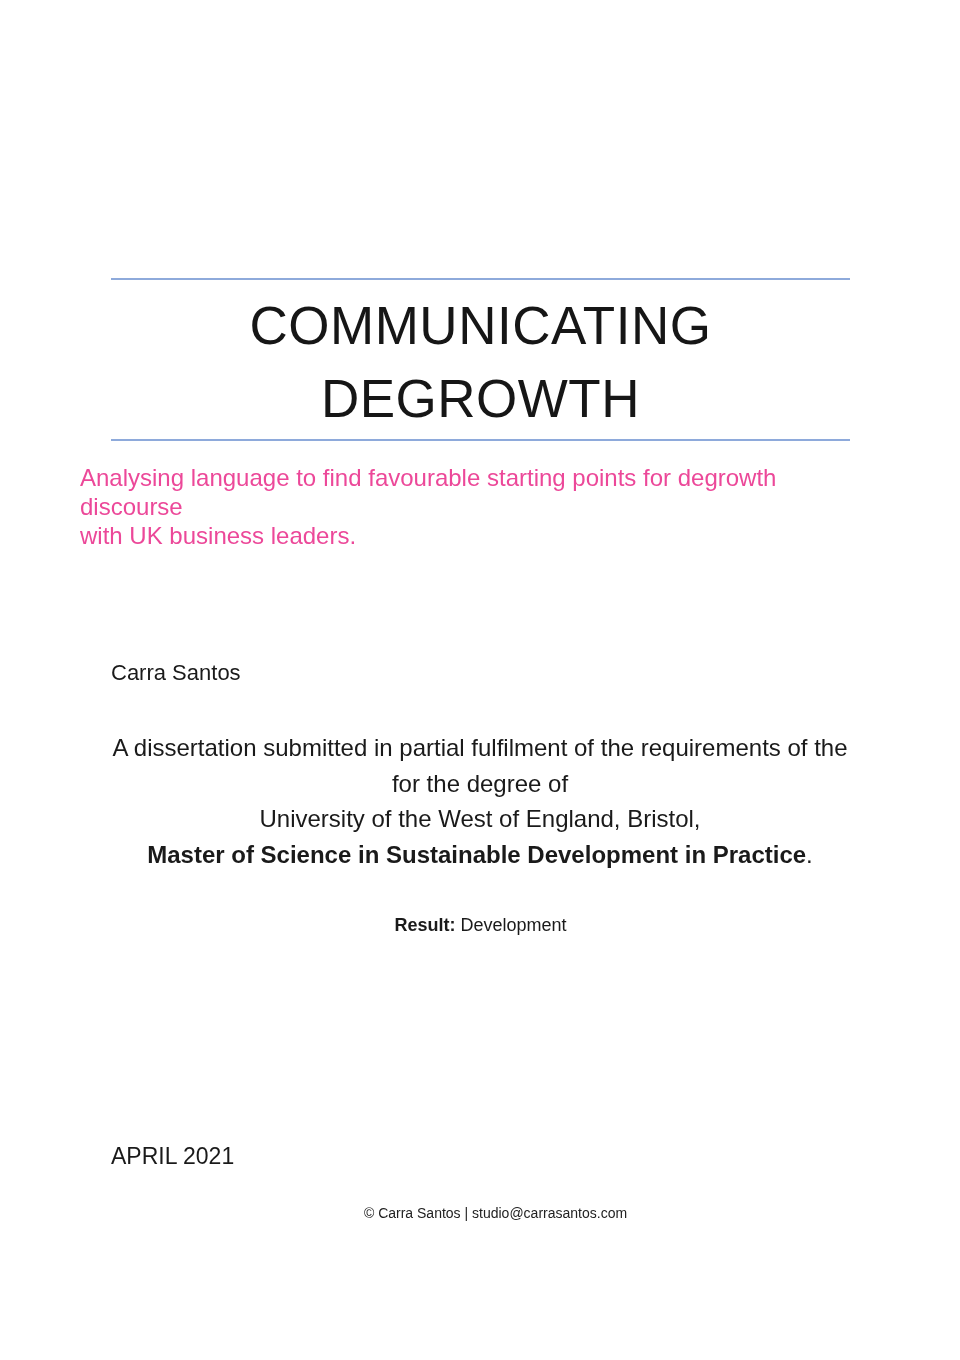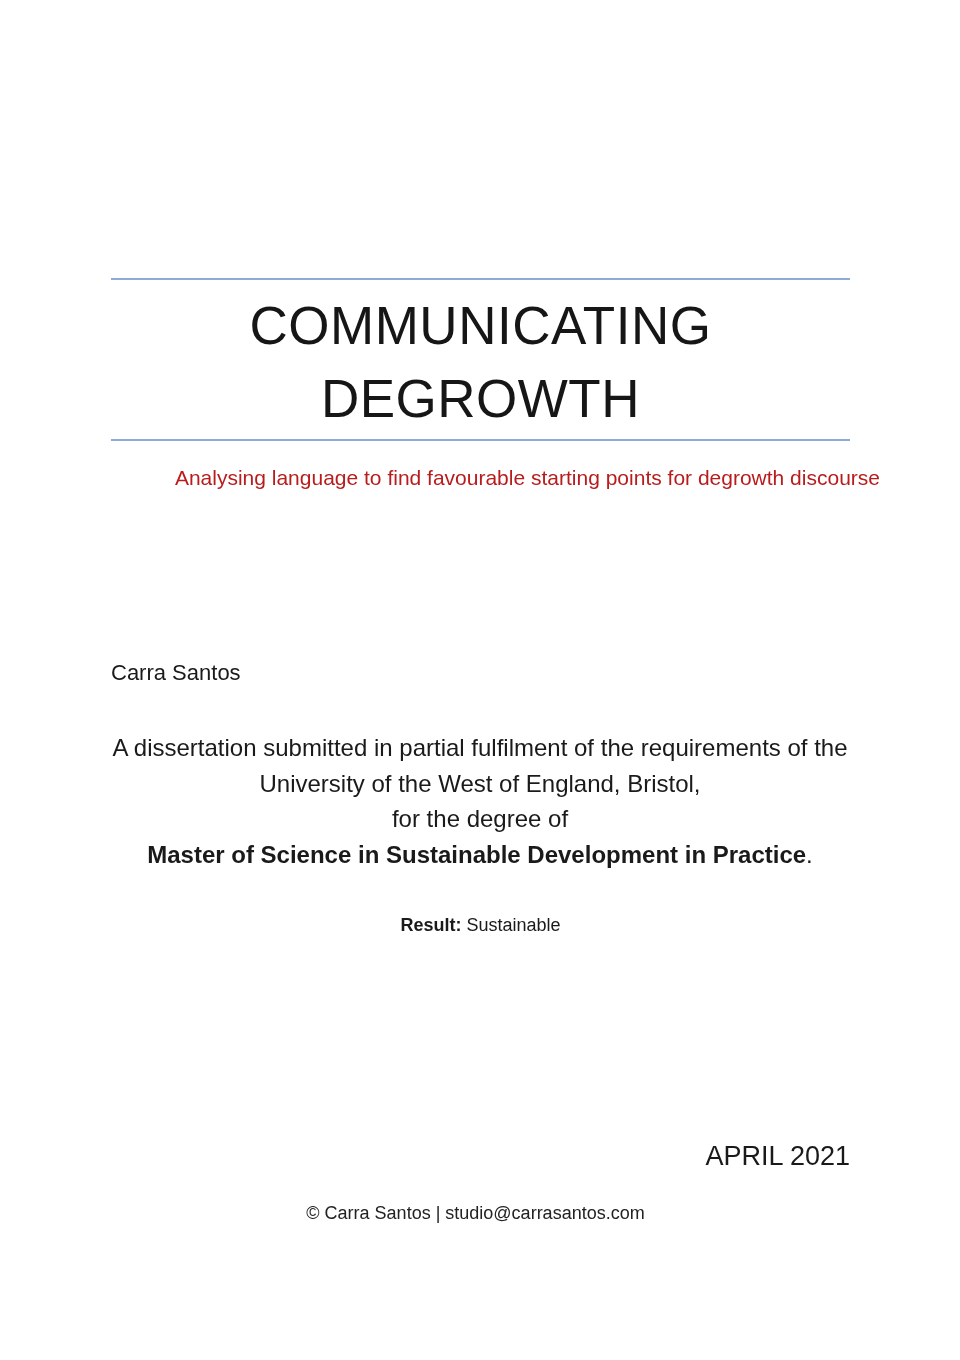--- a/index.html
+++ b/index.html
@@ -35,24 +35,24 @@
     line-height: 73px;
     font-weight: 400;
     color: #161616;
     letter-spacing: 0.5px;
   }
   .doc-subtitle {
     position: absolute;
     left: 80px;
     width: 800px;
     top: 463px;
-    text-align: right;
-    font-size: 21px;
+    text-align: left;
+    font-size: 24px;
     line-height: 29px;
-    color: #b91c1c;
+    color: #ec4899;
   }
   .author {
     position: absolute;
     left: 111px;
     width: 739px;
     top: 660px;
     font-size: 22px;
     line-height: 26px;
   }
   .statement {
@@ -75,64 +75,65 @@
     text-align: center;
     font-size: 18px;
     line-height: 20px;
   }
   .result-label { font-weight: bold; }
   .date-line {
     position: absolute;
     left: 111px;
     width: 739px;
     top: 1141px;
-    text-align: right;
-    font-size: 27px;
+    text-align: left;
+    font-size: 23px;
     line-height: 30px;
   }
   .copyright-line {
     position: absolute;
-    left: 106px;
+    left: 126px;
     width: 739px;
     top: 1204px;
     text-align: center;
-    font-size: 18px;
+    font-size: 14px;
     line-height: 18px;
     color: #222222;
   }
 </style>
 </head>
 <body>
 
 <div class="page">
 
   <div class="rule rule-top"></div>
 
   <div class="doc-title">
     <div>COMMUNICATING</div>
     <div>DEGROWTH</div>
   </div>
 
   <div class="rule rule-bottom"></div>
 
   <div class="doc-subtitle">
     <div>Analysing language to find favourable starting points for degrowth discourse</div>
+    <div>with UK business leaders.</div>
   </div>
 
   <div class="author">Carra Santos</div>
 
   <div class="statement">
     <div class="line">A dissertation submitted in partial fulfilment of the requirements of the</div>
+    <div class="line">for the degree of</div>
     <div class="line">University of the West of England, Bristol,</div>
-    <div class="line">for the degree of</div>
     <div class="line"><span class="degree-bold">Master of Science in Sustainable Development in Practice</span><span>.</span></div>
   </div>
 
   <div class="result-line">
     <span class="result-label">Result:</span>
-    <span>Sustainable</span>
+    <span>Development</span>
   </div>
 
   <div class="date-line">APRIL 2021</div>
 
   <div class="copyright-line">© Carra Santos | studio@carrasantos.com</div>
 
 </div>
 
 </body></html>

